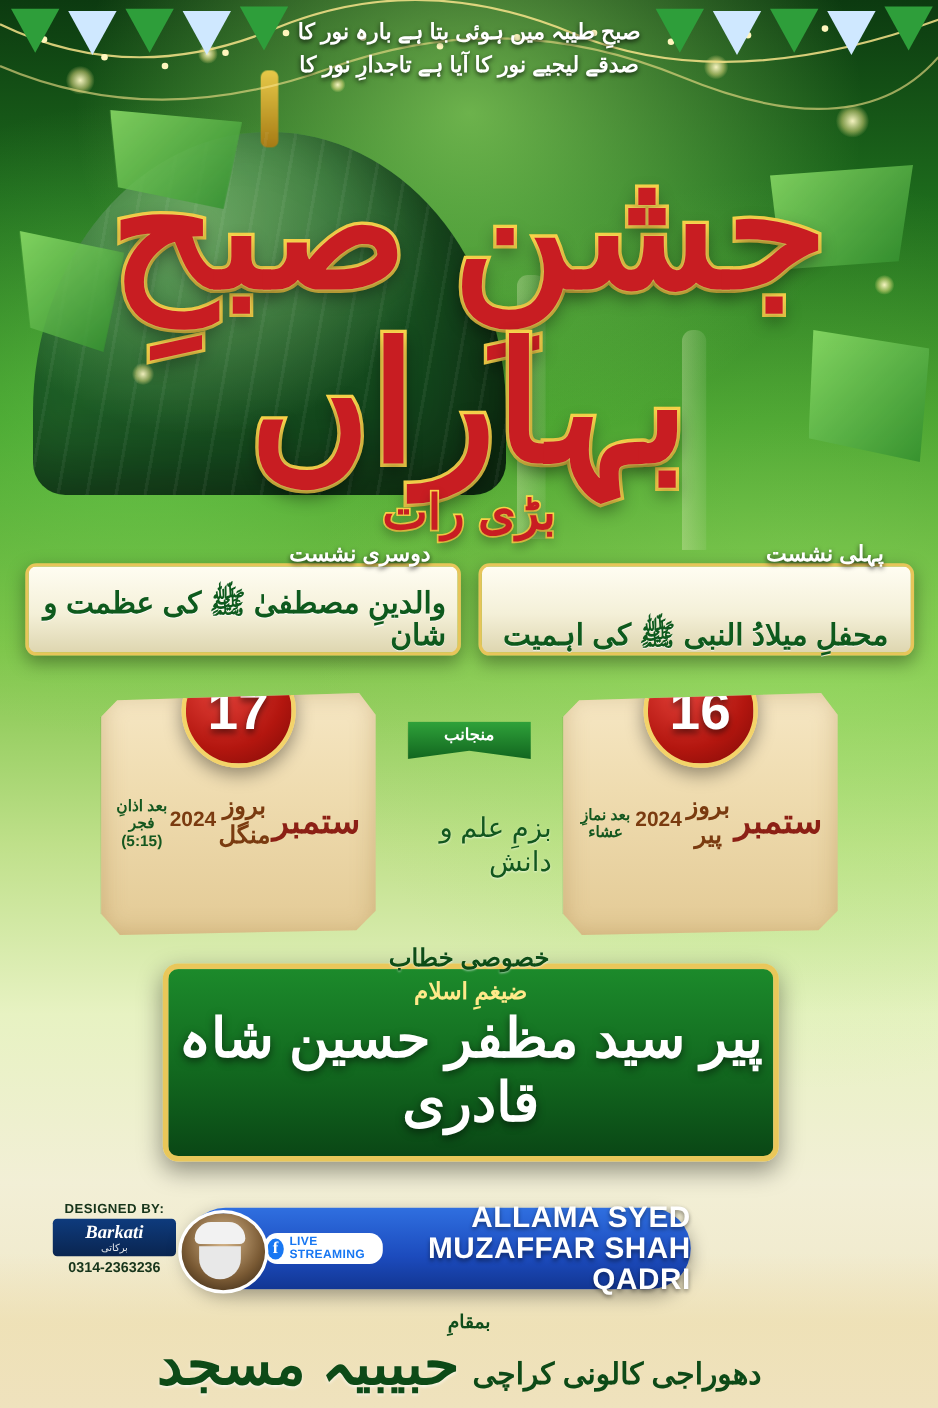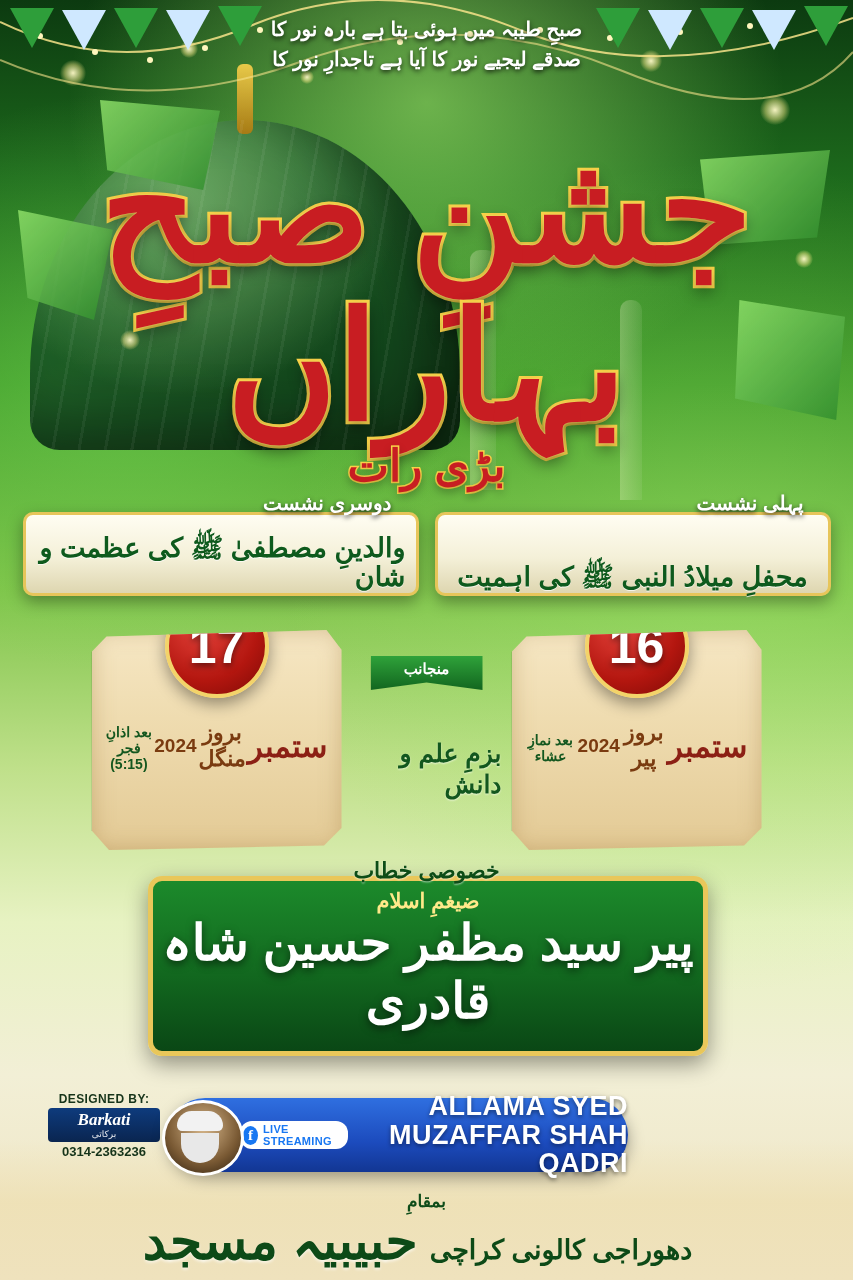--- a/index.html
+++ b/index.html
@@ -287,21 +287,21 @@
     color: #fff;
     font-size: 15px;
     font-weight: bold;
     text-align: center;
     line-height: 26px;
     box-shadow: 0 3px 9px rgba(0,0,0,0.35);
   }
   .middle-tag .mt-text {
     margin-top: 58px;
     font-size: 25px;
-    font-weight: bold;
+    font-weight: normal;
     color: #12571e;
     text-shadow: 0 1px 2px rgba(255,255,255,0.6);
     line-height: 1.25;
   }
 
   
   .speaker-panel {
     position: absolute;
     top: 876px;
     left: 148px;

